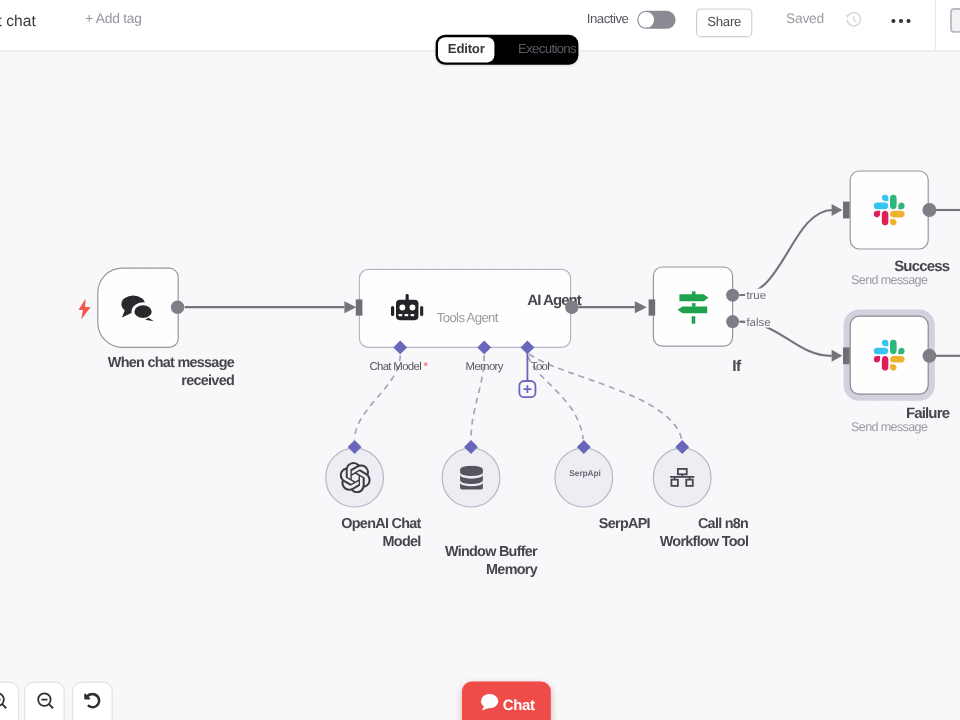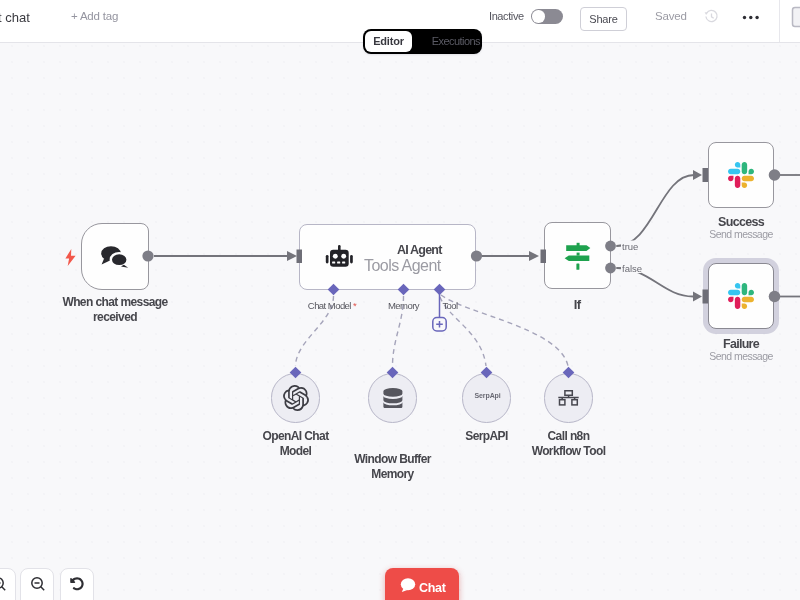--- a/index.html
+++ b/index.html
@@ -40,23 +40,23 @@
       box-shadow:0 0 0 5px rgba(178,177,199,0.55);}
   .circle{position:absolute;width:49.5px;height:49.5px;border-radius:50%;background:#ededf3;
       border:1px solid #b7b6c8;box-sizing:border-box;z-index:10;}
   #c-openai{left:270.8px;top:373.3px;}
   #c-window{left:367.8px;top:373.3px;}
   #c-serp{left:461.8px;top:373.3px;}
   #c-n8n{left:543.8px;top:373.3px;}
   .serptxt{position:absolute;left:0;top:17.5px;width:49.5px;text-align:center;font-size:7px;
       font-weight:bold;color:#6a6a74;letter-spacing:-0.1px;}
   
-  .lbl{position:absolute;text-align:center;font-size:12px;font-weight:bold;color:#46464c;
+  .lbl{position:absolute;text-align:right;font-size:12px;font-weight:bold;color:#46464c;
        line-height:14.5px;z-index:12;letter-spacing:-0.6px;}
-  .sub{position:absolute;text-align:center;font-size:16px;font-weight:normal;color:#9b9ba3;
+  .sub{position:absolute;text-align:center;font-size:11px;font-weight:normal;color:#9b9ba3;
        line-height:13px;z-index:12;letter-spacing:-0.55px;}
   .port{position:absolute;text-align:center;font-size:9.5px;color:#56565e;z-index:12;letter-spacing:-0.55px;}
   
   .zbtn{position:absolute;width:34px;height:40px;background:#fff;border:1px solid #e2e2e8;
         border-radius:8px;box-sizing:border-box;z-index:20;}
   #chatbtn{position:absolute;left:385px;top:568px;width:74px;height:40px;border-radius:8px;
         background:#ee4c48;z-index:20;box-shadow:0 2px 6px rgba(200,60,60,0.4);}
   #chatbtn .txt{position:absolute;left:34px;top:0;line-height:26px;font-size:12.5px;font-weight:bold;color:#fff;letter-spacing:-0.3px;}
   svg{display:block;}
   .icon{position:absolute;z-index:12;}
@@ -204,21 +204,21 @@
   <g fill="none" stroke="#47474f" stroke-width="1.5">
     <rect x="6.9" y="0.75" width="7.4" height="4.5"></rect>
     <path d="M10.6,5.25 V7.4 M0.3,7.4 H20.7 M4.2,7.4 V9.7 M16.6,7.4 V9.7"></path>
     <rect x="1.5" y="9.7" width="5.4" height="5.2"></rect>
     <rect x="13.9" y="9.7" width="5.4" height="5.2"></rect>
   </g>
 </svg>
 
 <div class="lbl" style="left:35px;top:295px;width:160px;">When chat message<br>received</div>
 <div class="lbl" style="left:325px;top:244.5px;width:100px;text-align:left;font-size:12.5px;">&nbsp;</div>
-<div class="lbl" style="left:364px;top:243px;width:120px;text-align:left;font-size:12.5px;letter-spacing:-0.8px;margin-left:33px;">AI Agent</div>
+<div class="lbl" style="left:364px;top:243px;width:120px;text-align:right;font-size:12.5px;letter-spacing:-0.8px;">AI Agent</div>
 <div class="sub" style="left:364px;top:258.5px;width:120px;text-align:left;">Tools Agent</div>
 <div class="lbl" style="left:537px;top:297.5px;width:80px;font-size:13px;">If</div>
 <div class="lbl" style="left:691px;top:215px;width:100px;font-size:12.5px;letter-spacing:-0.7px;">Success</div>
 <div class="sub" style="left:691px;top:227.5px;width:100px;font-size:10.5px;">Send message</div>
 <div class="lbl" style="left:691px;top:337px;width:100px;font-size:12.5px;letter-spacing:-0.7px;">Failure</div>
 <div class="sub" style="left:691px;top:349.5px;width:100px;font-size:10.5px;">Send message</div>
 <div class="lbl" style="left:240.5px;top:429px;width:110px;">OpenAI Chat<br>Model</div>
 <div class="lbl" style="left:337.5px;top:452px;width:110px;">Window Buffer<br>Memory</div>
 <div class="lbl" style="left:431.5px;top:429px;width:110px;">SerpAPI</div>
 <div class="lbl" style="left:513.5px;top:429px;width:110px;">Call n8n<br>Workflow Tool</div>

